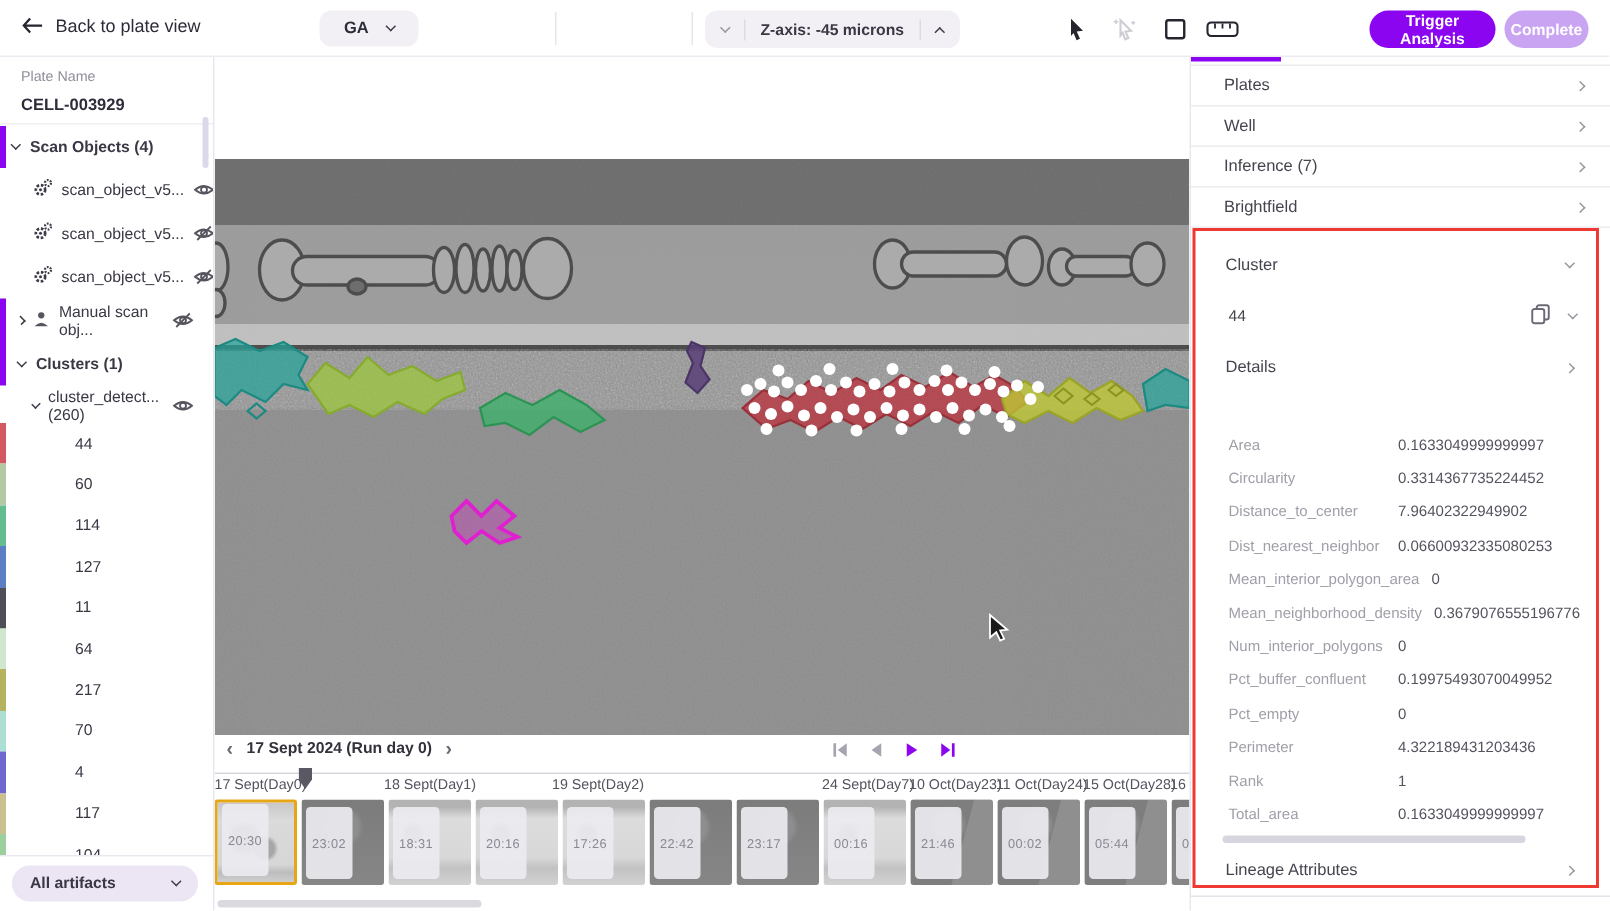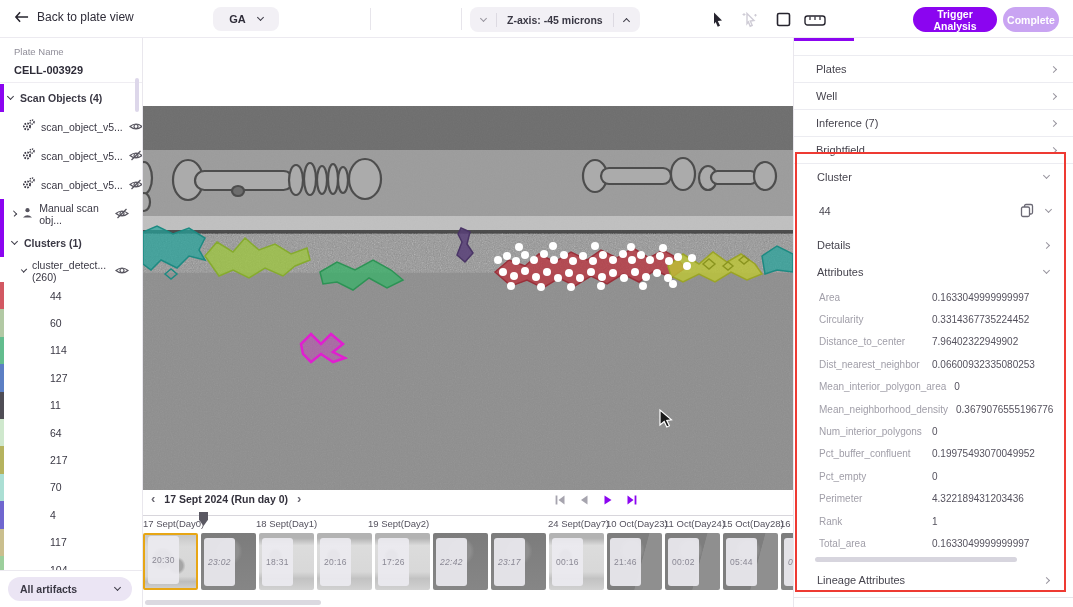--- a/index.html
+++ b/index.html
@@ -48,30 +48,30 @@
   .tl-nav{position:absolute;left:8px;top:455px;display:flex;align-items:center;gap:9px;font-size:10.5px;font-weight:600;color:#33313c;}
   .tl-nav .nch{font-size:13px;color:#6b6973;cursor:pointer;line-height:10px;}
   .pb{position:absolute;top:453px;width:18px;height:18px;display:flex;align-items:center;justify-content:center;cursor:pointer;}
   .ruler-line{position:absolute;left:0;top:477px;width:650px;height:1px;background:#d8d6dc;}
   .tick{position:absolute;top:480px;font-size:9.5px;color:#55525e;white-space:nowrap;}
   .pin{position:absolute;left:56px;top:474px;width:9px;height:14px;background:#5a5862;clip-path:polygon(0 0,100% 0,100% 55%,50% 100%,0 55%);}
   .thumbs{position:absolute;left:0;top:495px;width:650px;height:58px;}
   .th{position:absolute;top:0;width:55px;height:57px;border-radius:2px;cursor:pointer;overflow:hidden;}
   .th.light-a{background:radial-gradient(circle at 35% 45%,#9a9a9a 0 8px,rgba(154,154,154,0) 12px),radial-gradient(circle at 62% 58%,#a6a6a6 0 6px,rgba(166,166,166,0) 9px),linear-gradient(#c7c7c7,#dadada 22%,#d6d6d6 78%,#bdbdbd 88%,#cecece);}
   .th.light-b{background:radial-gradient(circle at 30% 40%,#a9a9a9 0 5px,rgba(169,169,169,0) 8px),linear-gradient(#b3b3b3 0 9%,#dcdcdc 22%,#d8d8d8 68%,#c2c2c2 80%,#d2d2d2);}
-  .th.dark{background:radial-gradient(circle at 50% 32%,#8e8e8e 0 10px,rgba(142,142,142,0) 14px),linear-gradient(#7c7c7c,#868686);font-style:italic;}
+  .th.dark{background:radial-gradient(circle at 50% 32%,#8e8e8e 0 10px,rgba(142,142,142,0) 14px),linear-gradient(#7c7c7c,#868686);}
   .th.dark2{background:radial-gradient(circle at 45% 30%,#939393 0 9px,rgba(147,147,147,0) 13px),linear-gradient(105deg,#7e7e7e 60%,#8f8f8f 61%),linear-gradient(#7d7d7d,#878787);}
   .th.selected{border:2px solid #e7a615;}
   .chip{position:absolute;left:3px;bottom:4px;background:rgba(236,234,240,.92);border-radius:3px;padding:19px 4px;font-size:8.5px;color:#8a8894;letter-spacing:.3px;}
   .h-scroll{position:absolute;left:2px;top:562px;width:176px;height:5px;border-radius:3px;background:#dbd9e0;}
 
   
   .panel{position:absolute;left:793px;top:38px;width:280px;height:569px;background:#fff;border-left:1px solid #e9e7ed;z-index:30;}
   .tab-underline{position:absolute;left:0;top:0;width:60px;height:3px;}
-  #panel-rows{position:absolute;left:0;top:5px;width:280px;border-top:1px solid #ececf1;margin-top:12px;}
+  #panel-rows{position:absolute;left:0;top:5px;width:280px;border-top:1px solid #ececf1;}
   .p-row{position:relative;height:27px;display:flex;align-items:center;padding:0 18px 0 22px;border-bottom:1px solid #ececf1;font-size:11px;color:#46444e;cursor:pointer;}
   .p-row .cv{margin-left:auto;}
   .cluster-box{position:absolute;left:1px;top:126px;width:272px;height:492px;}
   .red-box{position:absolute;left:1.5px;top:114px;width:271px;height:440px;border:2px solid #ee3a33;z-index:50;pointer-events:none;}
   .cb-row{position:absolute;left:0;width:272px;display:flex;align-items:center;padding:0 18px 0 22px;height:22px;font-size:11px;color:#46444e;cursor:pointer;}
   .cb-row .cv{margin-left:auto;}
   .sel-row{position:absolute;left:0;top:36px;width:272px;height:22px;display:flex;align-items:center;padding:0 16px 0 24px;font-size:10.5px;color:#46444e;}
   .sel-icons{margin-left:auto;display:flex;align-items:center;gap:12px;}
   #attr-list{position:absolute;left:0;top:122px;width:272px;}
   .attr-row{display:flex;align-items:center;height:22.4px;padding-left:24px;font-size:10px;white-space:nowrap;}
@@ -503,24 +503,20 @@
               <rect x="4.5" y="1.5" width="8" height="9.5" rx="1.5" fill="none" stroke="#6b6975" stroke-width="1.3"></rect>
               <rect x="1.5" y="4" width="8" height="9.5" rx="1.5" fill="#fff" stroke="#6b6975" stroke-width="1.3"></rect>
             </svg></span>
         <span class="cv down sm gray"></span>
       </span>
     </div>
     <div class="cb-row" style="top:70px">
       <span>Details</span>
       <span class="cv right sm gray"></span>
     </div>
-    <div class="cb-row" style="top:97px">
-      <span>Attributes</span>
-      <span class="cv down sm gray"></span>
-    </div>
     <div id="attr-list">
         <div class="attr-row">
           <span class="attr-name">Area</span>
           <span class="attr-val">0.1633049999999997</span>
         </div>
         <div class="attr-row">
           <span class="attr-name">Circularity</span>
           <span class="attr-val">0.3314367735224452</span>
         </div>
         <div class="attr-row">

